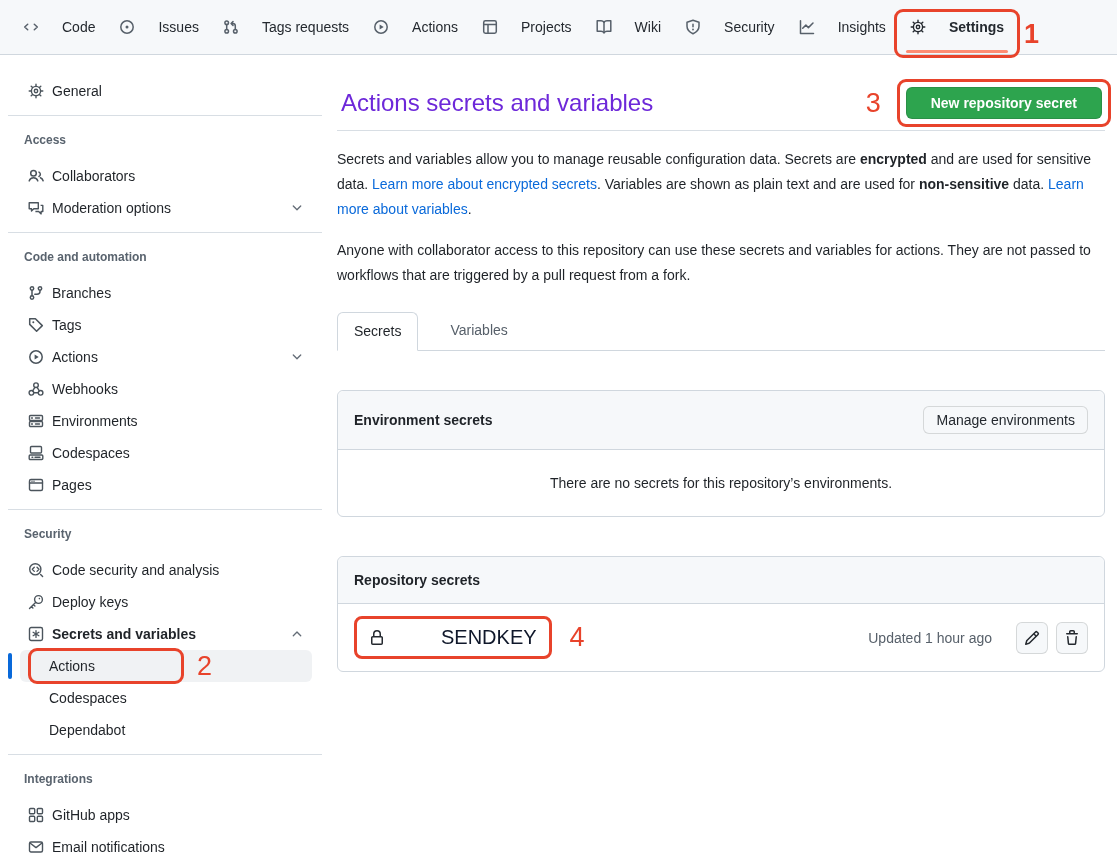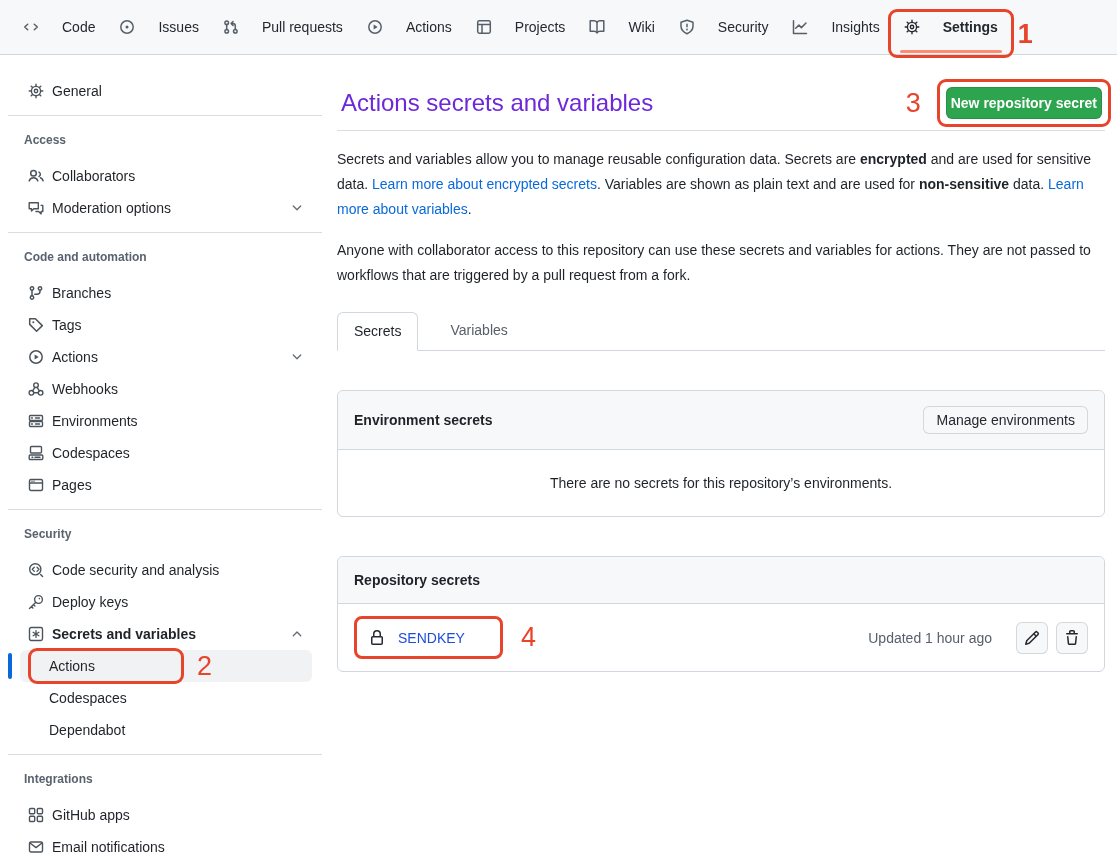--- a/index.html
+++ b/index.html
@@ -65,21 +65,21 @@
   
   .main{ flex:1; padding:28px 12px 0 7px; }
   .title-row{
     display:flex; align-items:center; justify-content:space-between;
     padding-bottom:8px; border-bottom:1px solid var(--divider);
   }
   h1{ font-size:24px; font-weight:400; margin:4px; line-height:31px; color:#6d28d9; }
   .btn-annotated{ position:relative; margin-right:3px; }
   .btn-primary{
     background:var(--green); color:#fff; font:inherit; font-weight:700; font-size:14px;
-    border:1px solid rgba(27,31,36,0.15); border-radius:6px; height:32px; padding:0 4px; cursor:pointer;
+    border:1px solid rgba(27,31,36,0.15); border-radius:6px; height:32px; padding:0 24px; cursor:pointer;
   }
   .ann-box-btn{ inset:-8px -9px; }
   .ann-num-btn{ position:absolute; left:-40px; top:3px; }
 
   .desc{ margin:16px 0 0; line-height:25px; max-width:772px; }
   .desc a{ color:var(--link); text-decoration:none; }
   .desc strong{ font-weight:700; }
 
   .tabnav{ margin-top:24px; border-bottom:1px solid var(--border); display:flex;gap:16px; }
   .tab{ padding:8px 16px; color:var(--muted); margin-bottom:-1px; cursor:pointer; line-height:21px; }
@@ -100,21 +100,21 @@
     font:inherit; font-weight:500; color:#24292f; height:28px; padding:0 12px; cursor:pointer;
   }
   .box-empty{ padding:25px 16px; text-align:center; color:#1f2328; }
 
   .secret-row{ display:flex; align-items:center; padding:12px 16px; }
   .secret-name-box{
     position:relative; display:flex; align-items:center; gap:13px;
     border:3px solid var(--ann); border-radius:8px; padding:0 12px; height:43px; min-width:149px;
   }
   .secret-name-box .oct{ color:#24292f; }
-  .secret-name{ font-size:14px; color:#1d4ed8; }
+  .secret-name{ font-size:20px; color:#0f172a;margin-left:43px; }
   .ann-num-row{ margin-left:18px; }
   .updated{ margin-left:auto; color:var(--muted); margin-right:16px; }
   .icon-btn{
     width:32px; height:32px; display:flex; align-items:center; justify-content:center;
     background:var(--subtle); border:1px solid rgba(27,31,36,0.15); border-radius:6px;
     color:#24292f; margin-left:8px; cursor:pointer; padding:0;
   }
 </style>
 </head>
 <body>
@@ -139,21 +139,21 @@
         <div class="nav-item">
           <svg class="oct " viewBox="0 0 16 16" fill="currentColor" aria-hidden="true">
             <g fill="none" stroke="currentColor" stroke-width="1.5" stroke-linecap="round">
               <circle cx="3.7" cy="3.7" r="1.8"></circle>
               <circle cx="3.7" cy="12.3" r="1.8"></circle>
               <circle cx="12.3" cy="12.3" r="1.8"></circle>
               <path d="M3.7 5.5v5M12.3 10.5V7a2.5 2.5 0 0 0-2.5-2.5H8.6"></path>
               <path d="m10 2.6-1.9 1.9L10 6.4" stroke-linejoin="round"></path>
             </g>
           </svg>
-          <span>Pull requests</span>
+          <span>Tags requests</span>
         </div>
         <div class="nav-item">
           <svg class="oct " viewBox="0 0 16 16" fill="currentColor" aria-hidden="true">
             <circle cx="8" cy="8" r="6.2" fill="none" stroke="currentColor" stroke-width="1.5"></circle>
             <path d="M6.6 5.5v5L10.7 8Z"></path>
           </svg>
           <span>Actions</span>
         </div>
         <div class="nav-item">
           <svg class="oct " viewBox="0 0 16 16" fill="currentColor" aria-hidden="true">

